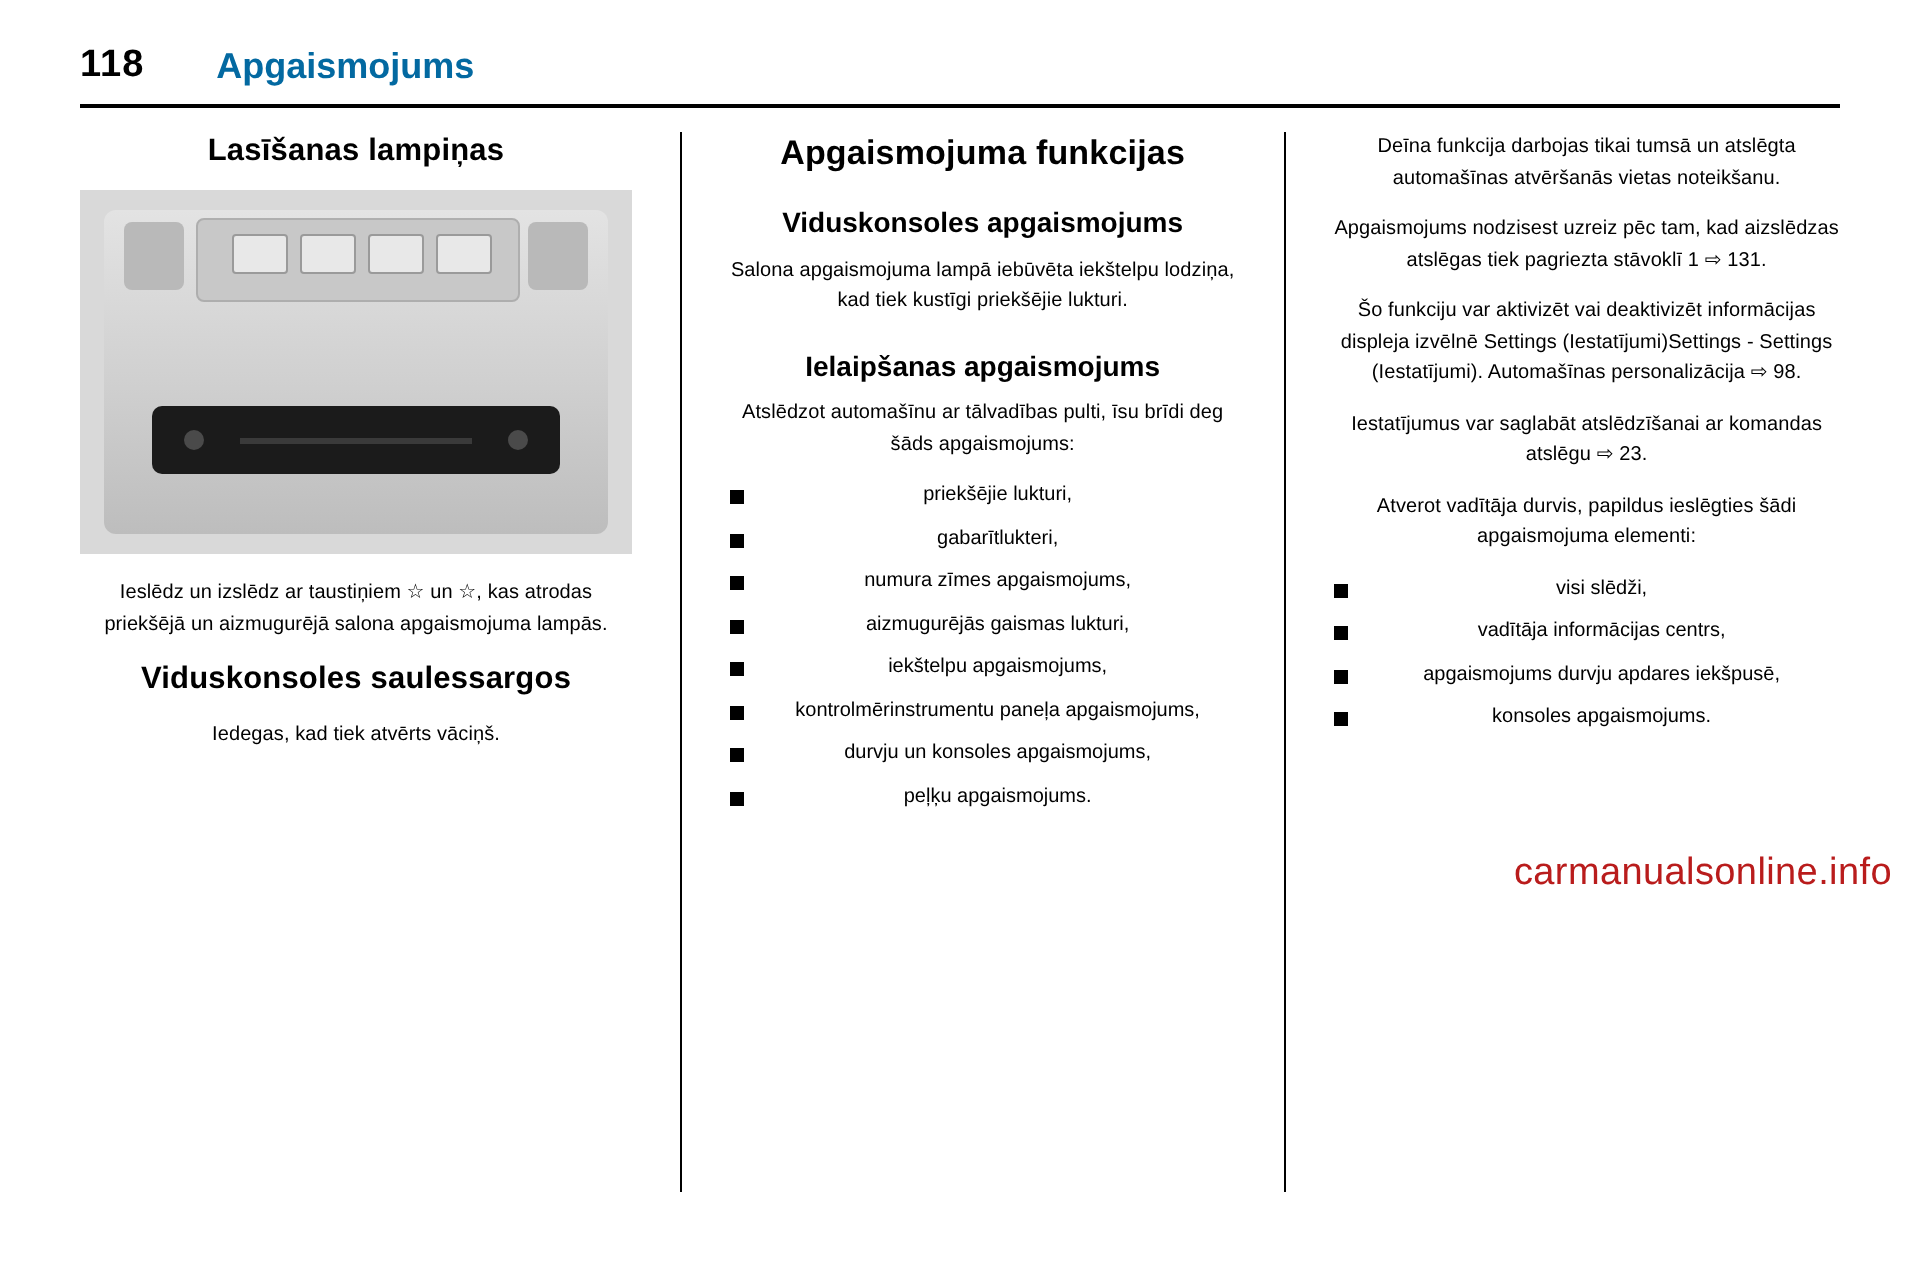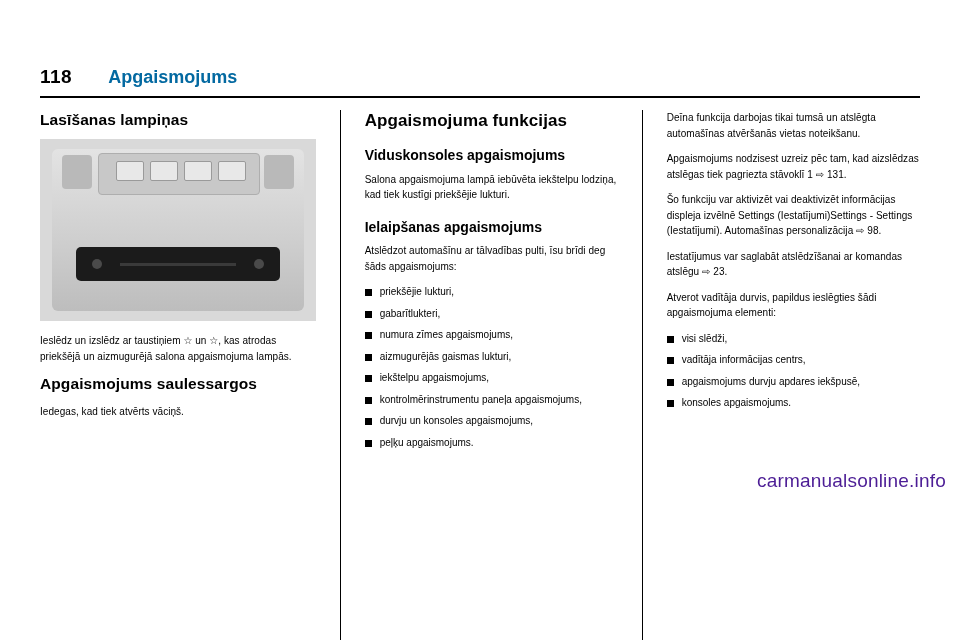--- a/index.html
+++ b/index.html
@@ -14,21 +14,20 @@
     color: #000000;
     position: relative;
     overflow: hidden;
   }
   .page {
     position: absolute;
     left: 0; top: 0;
     width: 960px;
     height: 454px;
     background: #ffffff;
-    margin-top: 44px;
   }
   
   .header {
     position: absolute;
     left: 40px;
     top: 16px;
     width: 880px;
     height: 34px;
     display: flex;
     align-items: center;
@@ -54,20 +53,21 @@
     background: #000;
   }
   
   .columns {
     position: absolute;
     left: 40px;
     top: 66px;
     width: 880px;
     height: 540px;
     display: flex;
+    text-align: center;
   }
   .col {
     width: 276px;
     position: relative;
   }
   .col-gap {
     width: 26px;
   }
   .divider {
     width: 1px;
@@ -191,21 +191,21 @@
     left: 44px; top: 16px;
     width: 116px; height: 3px;
     background: #3a3a3a;
   }
   
   .watermark {
     position: absolute;
     right: 14px;
     bottom: 6px;
     font-size: 19px;
-    color: #4c1d95;
+    color: #b91c1c;
     font-family: "Liberation Sans", sans-serif;
     letter-spacing: 0.2px;
   }
 </style>
 </head>
 <body>
 
 <div class="page">
 
   <div class="header">
@@ -230,21 +230,21 @@
         <div class="fig-lamp-r"></div>
         <div class="fig-panel">
           <div class="fig-panel-dot d1"></div>
           <div class="fig-panel-line"></div>
           <div class="fig-panel-dot d2"></div>
         </div>
       </div>
 
       <p class="body">Ieslēdz un izslēdz ar taustiņiem ☆ un ☆, kas atrodas priekšējā un aizmugurējā salona apgaismojuma lampās.</p>
 
-      <h2 class="section">Apgaismojums saulessargos</h2>
+      <h2 class="section">Viduskonsoles saulessargos</h2>
       <p class="body">Iedegas, kad tiek atvērts vāciņš.</p>
     </div>
 
     <div class="col-gap"></div>
     <div class="divider"></div>
     <div class="col-gap"></div>
 
     <div class="col">
       <h2 class="section big">Apgaismojuma funkcijas</h2>
 

